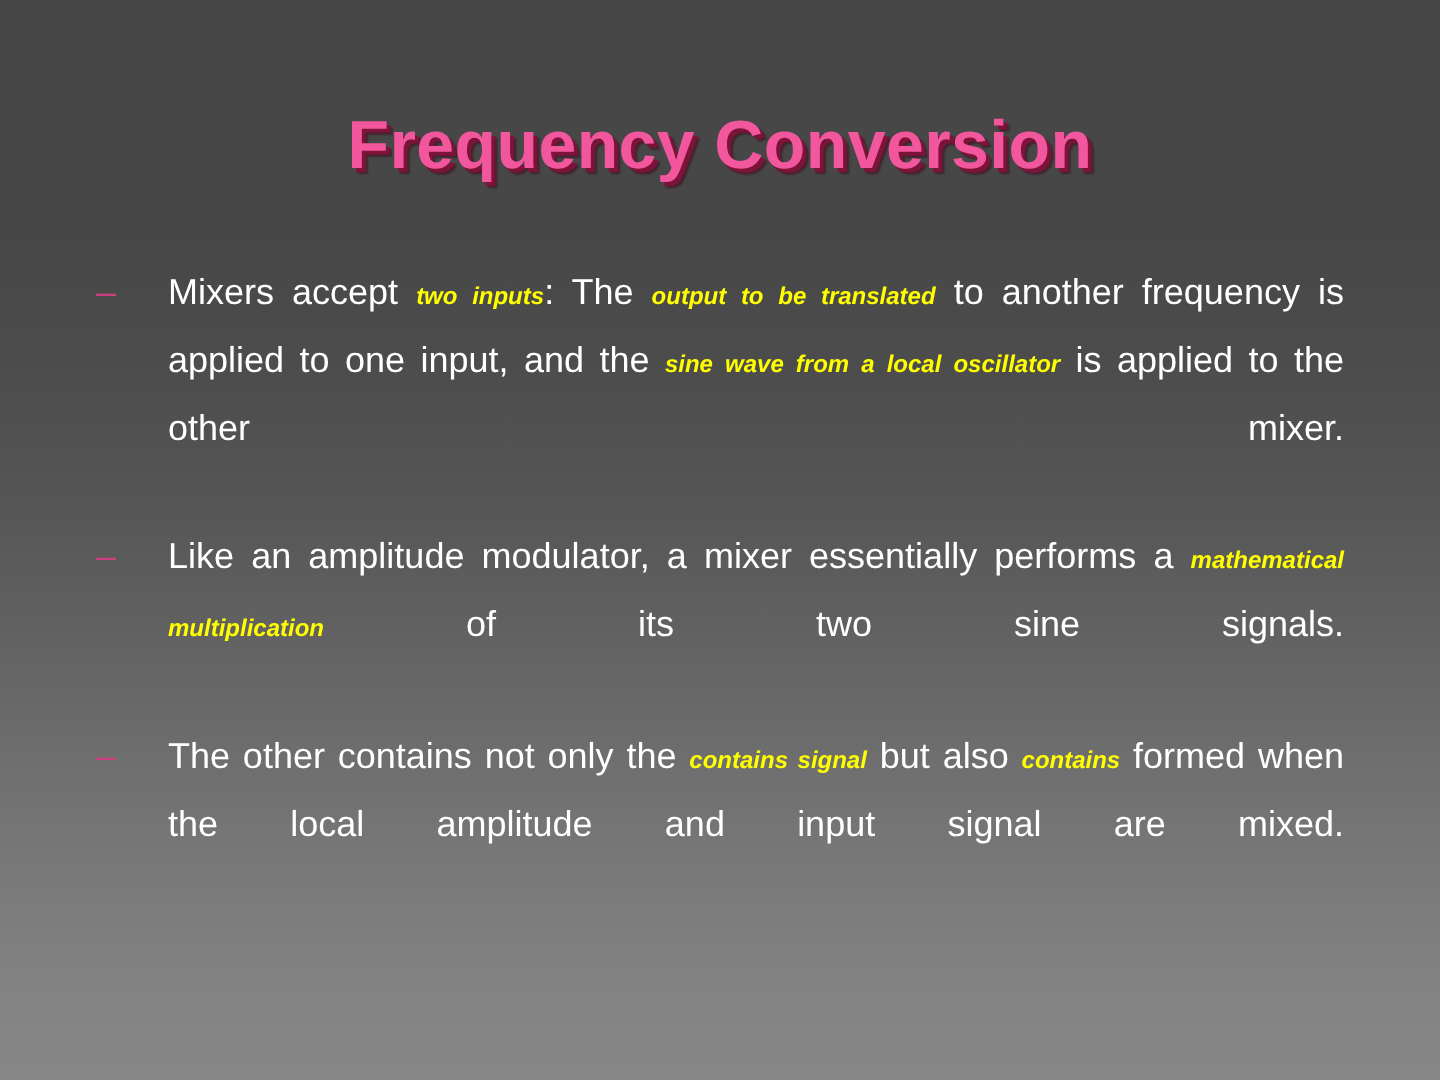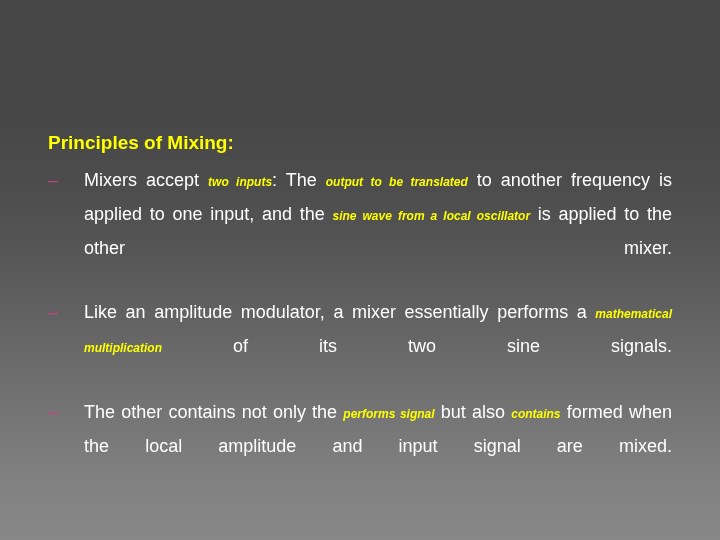--- a/index.html
+++ b/index.html
@@ -115,37 +115,37 @@
     color: #ffffff;
     font-weight: normal;
     font-style: normal;
   }
 </style>
 </head>
 <body>
 
 <div class="slide">
 
+  <div class="slide-title">Frequency Conversion</div>
 
   <div class="body-block">
 
-    <div class="heading">Principles of Mixing:</div>
 
     <ul class="bullets">
 
       <li class="bullet">
         <span class="dash">–</span>
         <span class="btext"><span class="plain">Mixers accept </span><em class="hl">two inputs</em><span class="plain">: The </span><em class="hl">output to be translated</em><span class="plain"> to another frequency is applied to one input, and the </span><em class="hl">sine wave from a local oscillator</em><span class="plain"> is applied to the other mixer.</span></span>
       </li>
 
       <li class="bullet">
         <span class="dash">–</span>
         <span class="btext"><span class="plain">Like an amplitude modulator, a mixer essentially performs a </span><em class="hl">mathematical multiplication</em><span class="plain"> of its two sine signals.</span></span>
       </li>
 
       <li class="bullet">
         <span class="dash">–</span>
-        <span class="btext"><span class="plain">The other contains not only the </span><em class="hl">performs signal</em><span class="plain"> but also </span><em class="hl">contains</em><span class="plain"> formed when the local amplitude and input signal are mixed.</span></span>
+        <span class="btext"><span class="plain">The other contains not only the </span><em class="hl">contains signal</em><span class="plain"> but also </span><em class="hl">contains</em><span class="plain"> formed when the local amplitude and input signal are mixed.</span></span>
       </li>
 
     </ul>
   </div>
 </div>
 
 </body></html>

